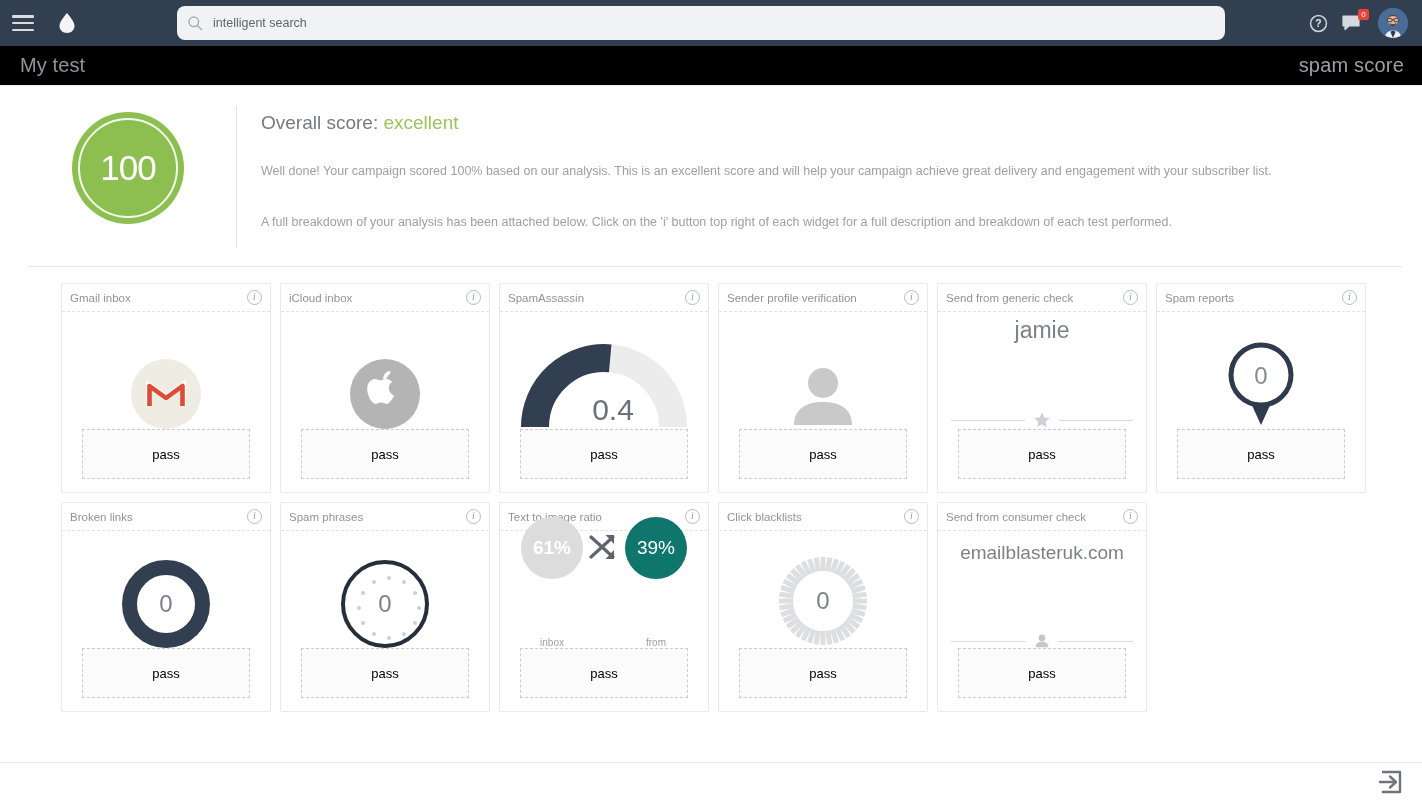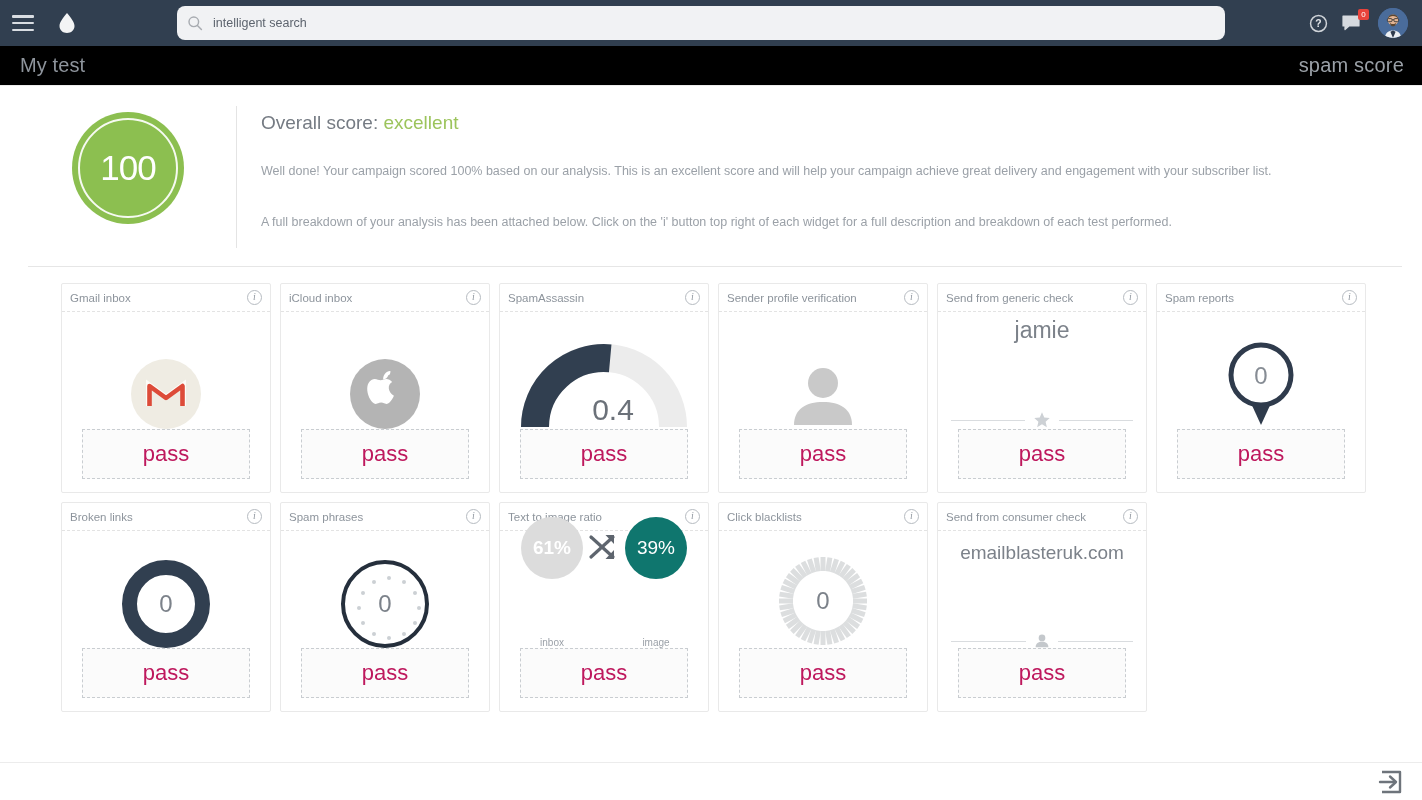--- a/index.html
+++ b/index.html
@@ -147,21 +147,21 @@
     align-items: center; justify-content: center;
     padding: 4px 0 0 0;
     position: relative;
   }
   .viz { height: 112px; display: flex; align-items: center; justify-content: flex-end; width: 100%; flex-direction: column; gap: 48px; }
   .pass-box {
     width: 168px; height: 50px;
     border: 1px dashed #c9cdd1;
     background: #fbfbfb;
     display: flex; align-items: center; justify-content: center;
-    font-size: 22px; color: #be185d;
+    font-size: 13px; color: #000000;
     margin-bottom: 12px;
     cursor: pointer;
   }
 
   
   .gmail-circle {
     width: 70px; height: 70px; border-radius: 50%;
     background: #efece3;
     display: flex; align-items: center; justify-content: center;
   }
@@ -480,21 +480,21 @@
             <path d="M4 6 L26 26" stroke="#5e656e" stroke-width="3.2" fill="none" stroke-linecap="round"></path>
             <path d="M4 26 L26 6" stroke="#5e656e" stroke-width="3.2" fill="none" stroke-linecap="round"></path>
             <path d="M27 4 L27 13 L18.5 4 Z" fill="#5e656e"></path>
             <path d="M27 28 L27 19 L18.5 28 Z" fill="#5e656e"></path>
           </svg>
           <div class="ratio-bub dark">39%</div>
         </div>
         <div class="ratio-labels">
           <div class="ratio-lab">inbox</div>
           <div style="width:34px"></div>
-          <div class="ratio-lab">image</div>
+          <div class="ratio-lab">from</div>
         </div>
       </div>
       <div class="pass-box">pass</div>
     </div>
   </div>
 
   <div class="card">
     <div class="card-head">
       <span class="card-title">Click blacklists</span>
       <span class="info-icon">i</span>

